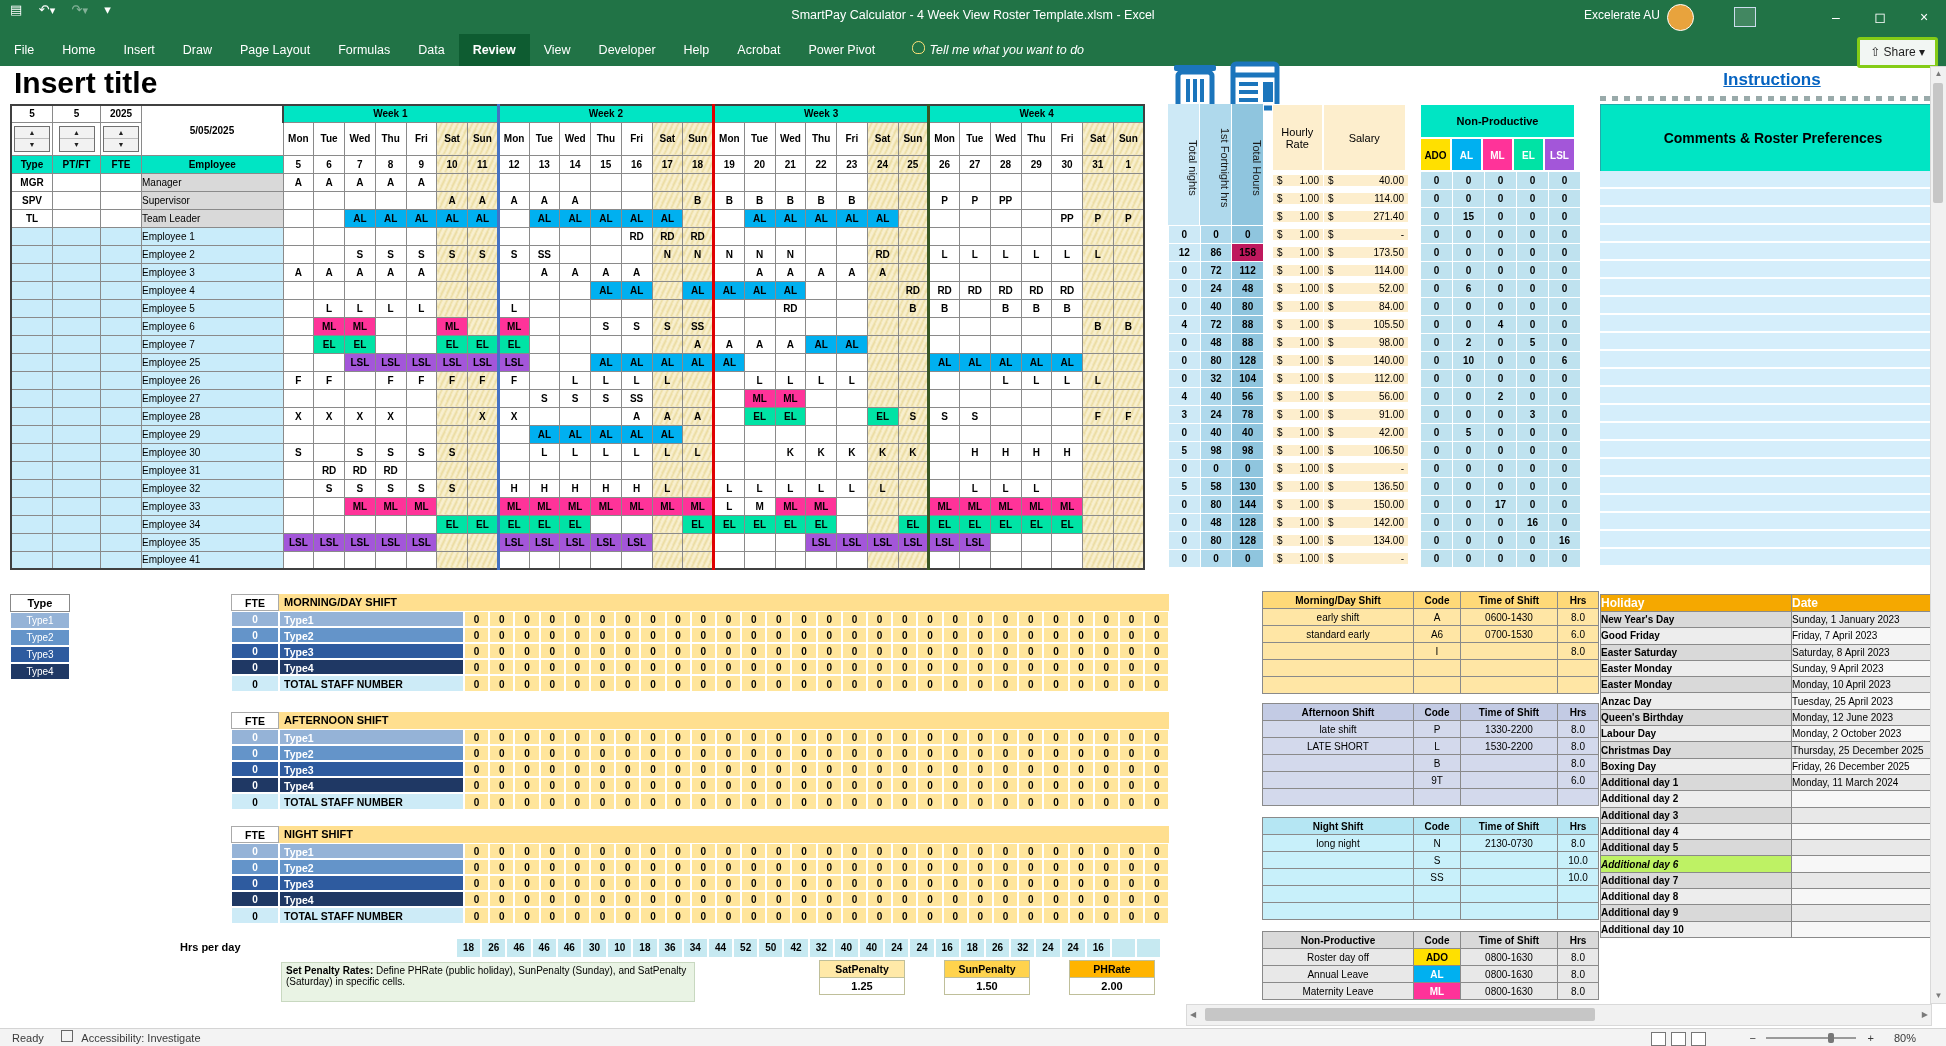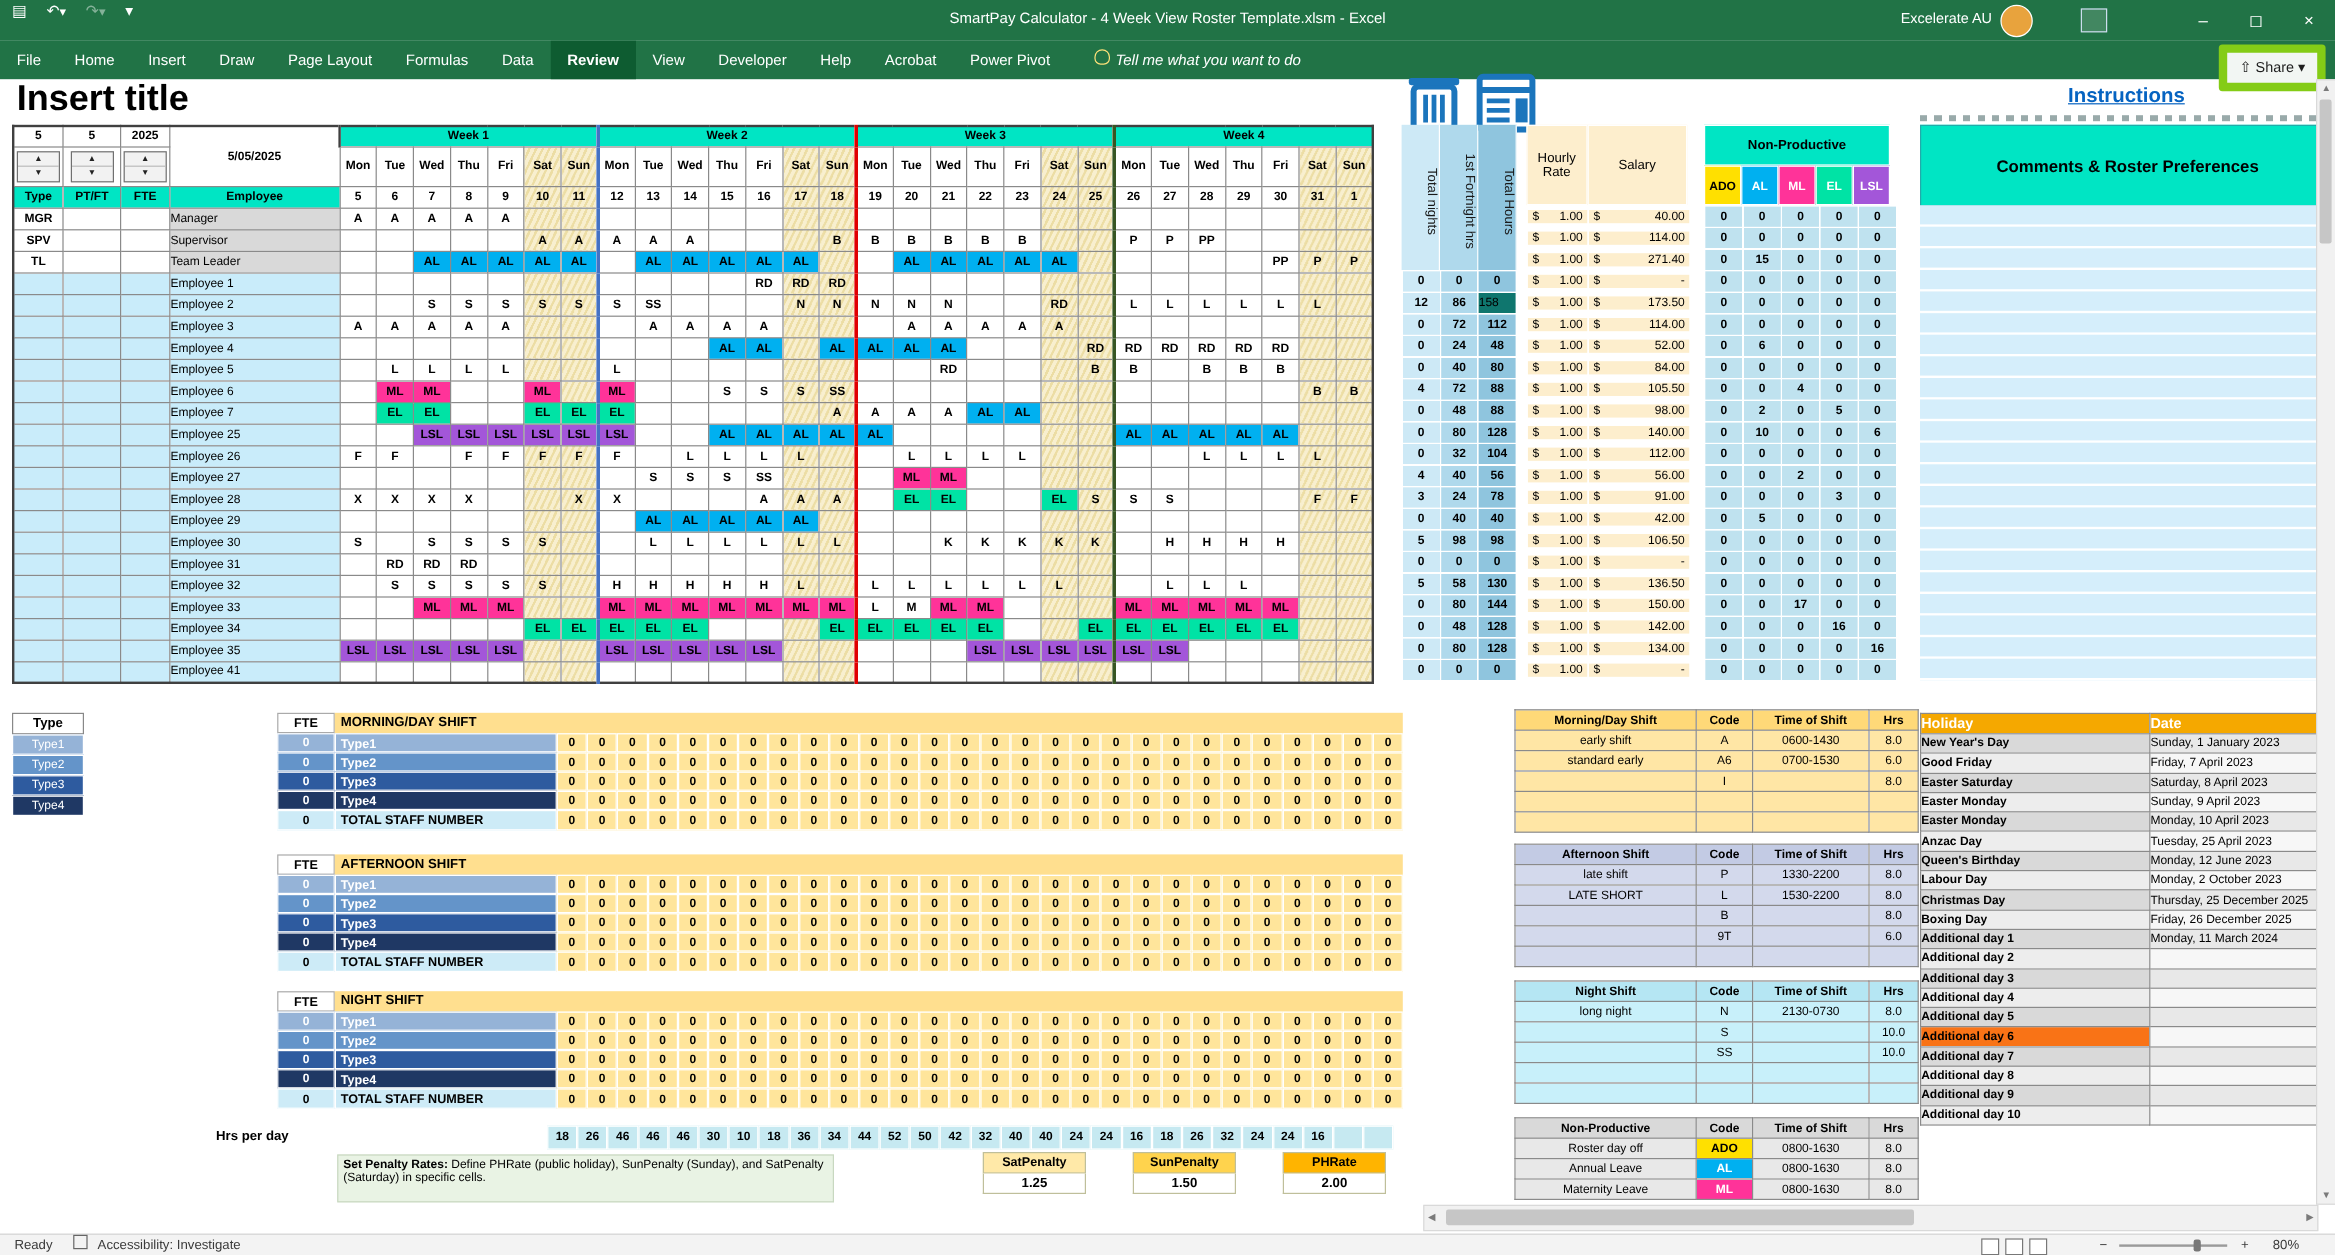--- a/index.html
+++ b/index.html
@@ -8,21 +8,21 @@
   
   #titlebar{left:0;top:0;width:1946px;height:34px;background:#217346;color:#fff;}
   #ribbonrow{left:0;top:34px;width:1946px;height:32px;background:#217346;color:#fff;}
   .qa-icon{display:inline-block;color:#fff;font-size:13px;margin:0 6px;vertical-align:middle;cursor:default;}
   .qa-dim{opacity:.45;}
   #win-title{position:absolute;left:0;right:0;top:8px;text-align:center;font-size:12.5px;color:#fff;}
   .winbtn{position:absolute;top:0;width:44px;height:34px;line-height:34px;text-align:center;font-size:14px;color:#fff;}
   .rtab{display:inline-block;padding:0 14px;height:32px;line-height:32px;font-size:12.5px;color:#fff;cursor:pointer;}
   .rtab.active{background:#0e5c31;font-weight:bold;}
   #tellme{display:inline-block;margin-left:18px;font-size:12.5px;color:#fff;font-style:italic;}
-  #share-btn{position:absolute;right:8px;top:3px;height:25px;line-height:25px;background:#f2f6f3;color:#1e1e1e;border-radius:3px;padding:0 10px;font-size:12px;border:7px solid #84cc16;}
+  #share-btn{position:absolute;right:8px;top:3px;height:25px;line-height:25px;background:#f2f6f3;color:#1e1e1e;border-radius:3px;padding:0 10px;font-size:12px;border:3px solid #84cc16;}
   
   table.tbl{border-collapse:collapse;table-layout:fixed;}
   table.tbl td{border:1px solid #8a8a8a;overflow:hidden;white-space:nowrap;padding:0;font-size:10px;}
   #roster-holder{left:10px;top:104px;}
   #roster{width:1135px;border:2px solid #404040;}
   .weekband{background:#00e5c4;font-weight:bold;font-size:13px;text-align:center;}
   .dayname{font-weight:bold;font-size:12px;text-align:center;background:#fff;}
   .datenum{font-weight:bold;font-size:11px;text-align:center;background:#fff;}
   .colhdr{background:#00e5c4;font-weight:bold;font-size:11px;text-align:center;}
   .spinval{font-weight:bold;font-size:12px;text-align:center;background:#fff;}
@@ -977,21 +977,21 @@
       <table class="tbl" style="width: 96px;">
         <tbody>
           <tr style="height: 18px;">
             <td style="background: rgb(205, 233, 246); font-weight: bold; font-size: 10px; text-align: center; border: 1px solid rgb(255, 255, 255);">0</td>
             <td style="background: rgb(175, 217, 236); font-weight: bold; font-size: 10px; text-align: center; border: 1px solid rgb(255, 255, 255);">0</td>
             <td style="background: rgb(143, 197, 222); font-weight: bold; font-size: 10px; text-align: center; border: 1px solid rgb(255, 255, 255);">0</td>
           </tr>
           <tr style="height: 18px;">
             <td style="background: rgb(205, 233, 246); font-weight: bold; font-size: 10px; text-align: center; border: 1px solid rgb(255, 255, 255);">12</td>
             <td style="background: rgb(175, 217, 236); font-weight: bold; font-size: 10px; text-align: center; border: 1px solid rgb(255, 255, 255);">86</td>
-            <td style="background: #0f766e; font-weight: normal; font-size: 10px; text-align: left; border: 1px solid rgb(255, 255, 255);">158</td>
+            <td style="background: #be185d; font-weight: bold; font-size: 10px; text-align: center; border: 1px solid rgb(255, 255, 255);">158</td>
           </tr>
           <tr style="height: 18px;">
             <td style="background: rgb(205, 233, 246); font-weight: bold; font-size: 10px; text-align: center; border: 1px solid rgb(255, 255, 255);">0</td>
             <td style="background: rgb(175, 217, 236); font-weight: bold; font-size: 10px; text-align: center; border: 1px solid rgb(255, 255, 255);">72</td>
             <td style="background: rgb(143, 197, 222); font-weight: bold; font-size: 10px; text-align: center; border: 1px solid rgb(255, 255, 255);">112</td>
           </tr>
           <tr style="height: 18px;">
             <td style="background: rgb(205, 233, 246); font-weight: bold; font-size: 10px; text-align: center; border: 1px solid rgb(255, 255, 255);">0</td>
             <td style="background: rgb(175, 217, 236); font-weight: bold; font-size: 10px; text-align: center; border: 1px solid rgb(255, 255, 255);">24</td>
             <td style="background: rgb(143, 197, 222); font-weight: bold; font-size: 10px; text-align: center; border: 1px solid rgb(255, 255, 255);">48</td>
@@ -2358,21 +2358,21 @@
           </tr>
           <tr>
             <td style="background:#ededed;font-weight:bold;">Additional day 4</td>
             <td style="background:#f7f7f7;"></td>
           </tr>
           <tr>
             <td style="background:#d9d9d9;font-weight:bold;">Additional day 5</td>
             <td style="background:#e8e8e8;"></td>
           </tr>
           <tr>
-            <td style="background:#f97316;font-weight:bold;">Additional day 6</td>
+            <td style="background:#bef264;font-weight:bold;font-style:italic;">Additional day 6</td>
             <td style="background:#f7f7f7;"></td>
           </tr>
           <tr>
             <td style="background:#d9d9d9;font-weight:bold;">Additional day 7</td>
             <td style="background:#e8e8e8;"></td>
           </tr>
           <tr>
             <td style="background:#ededed;font-weight:bold;">Additional day 8</td>
             <td style="background:#f7f7f7;"></td>
           </tr>

